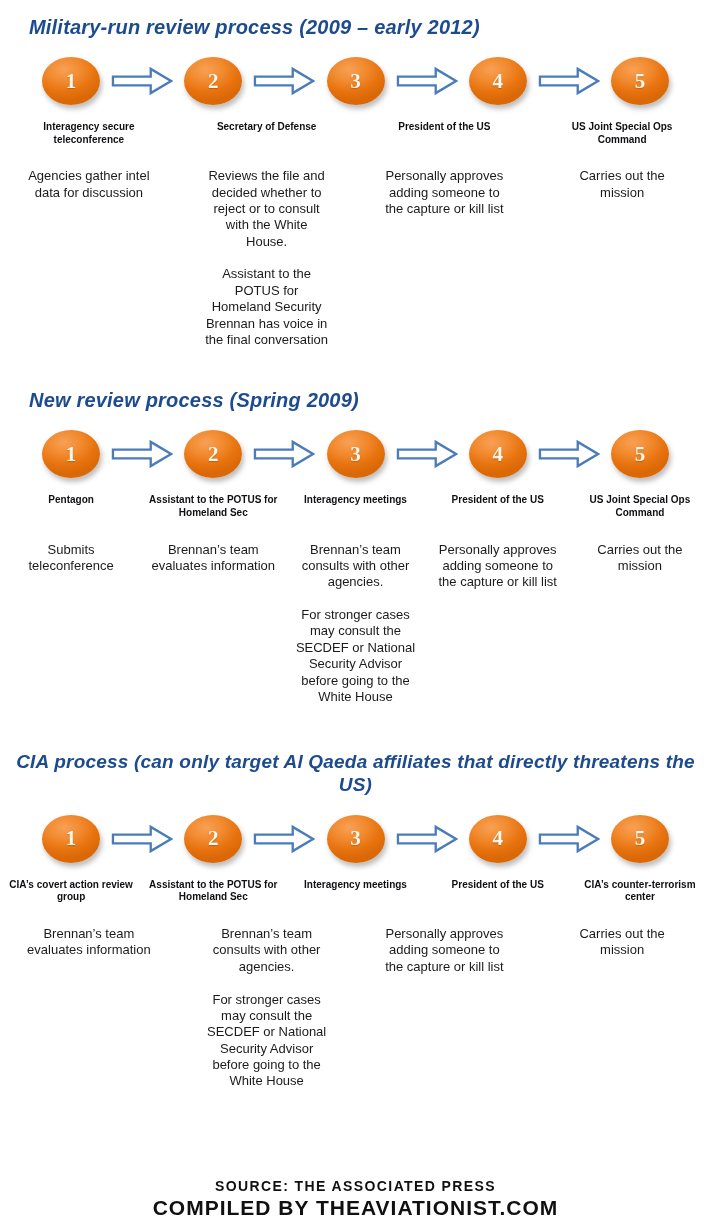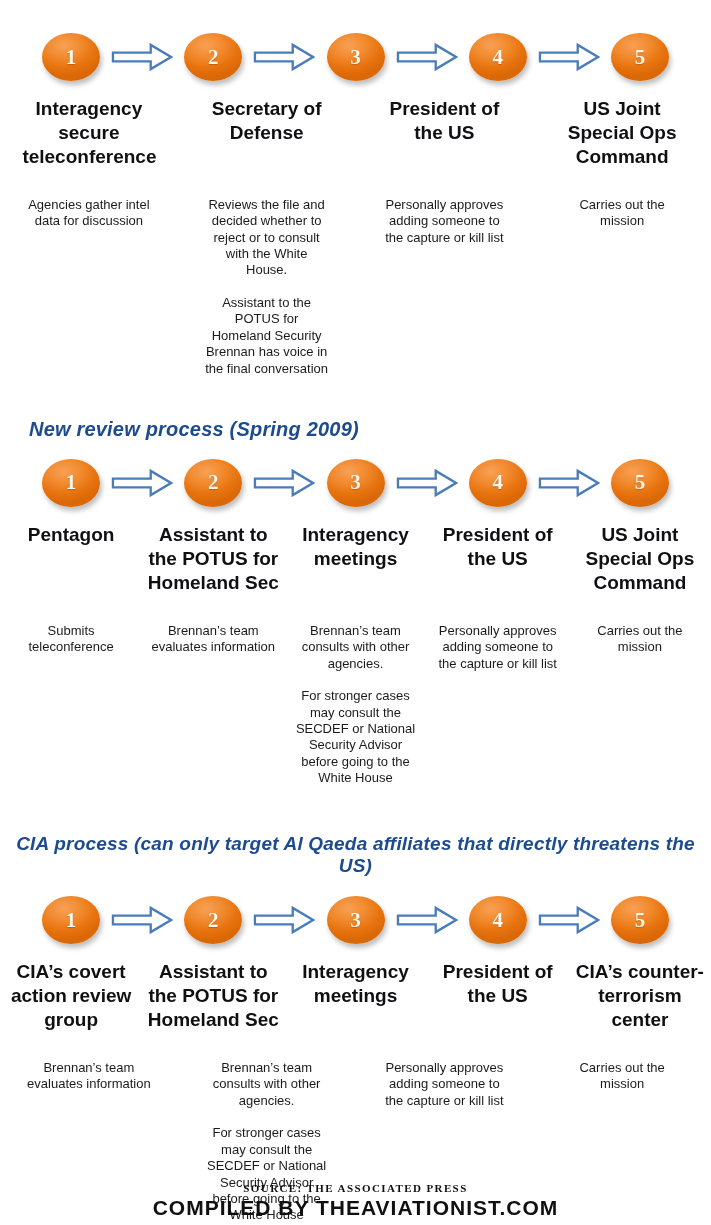--- a/index.html
+++ b/index.html
@@ -54,46 +54,45 @@
     width:62px; height:32px;
   }
   .a1 { left:20%; } .a2 { left:40%; } .a3 { left:60%; } .a4 { left:80%; }
 
   .name-row { display:flex; margin-top:11px; }
   .ncell { flex:1 1 20%; text-align:center; }
   .name {
     max-width:133px;
     margin:0 auto;
     font-weight:bold;
-    font-size:19px;
+    font-size:10px;
     line-height:1.26;
     color:#101014;
   }
-  .desc-row { display:flex; margin-top:28px; }
+  .desc-row { display:flex; margin-top:22px; }
   .dcell { flex:1 1 20%; text-align:center; }
   .desc {
     max-width:124px;
     margin:0 auto;
     font-size:13px;
     line-height:1.26;
     color:#1b1b1b;
     white-space:pre-line;
   }
 
   .footer {
     position:absolute;
     left:0; right:0; bottom:5px;
     text-align:center;
     color:#101010;
   }
   .source-line {
-    font-size:11px;
+    font-size:14px;
     font-weight:bold;
     letter-spacing:1.4px;
-    font-family:Liberation Serif, serif;
   }
   .compiled-line {
     font-size:21px;
     font-weight:bold;
     letter-spacing:1px;
     margin-top:2px;
   }
 </style>
 </head>
 <body>
@@ -102,20 +101,21 @@
   <defs>
     <symbol id="blockArrow" viewBox="0 0 64 32">
       <path d="M2 11.5 H41 V3.5 L62 16 L41 28.5 V20.5 H2 Z" fill="#ffffff" stroke="#4a7cba" stroke-width="2.4" stroke-linejoin="miter"></path>
     </symbol>
   </defs>
 </svg>
 
 <div class="page">
 
   <div class="section s1">
+    <h2 class="section-title">Military-run review process (2009 – early 2012)</h2>
     <div class="circle-row">
       <div class="ccell">
           <div class="circle">
             <span class="num">1</span>
           </div>
         </div>
       <div class="ccell">
           <div class="circle">
             <span class="num">2</span>
           </div>

